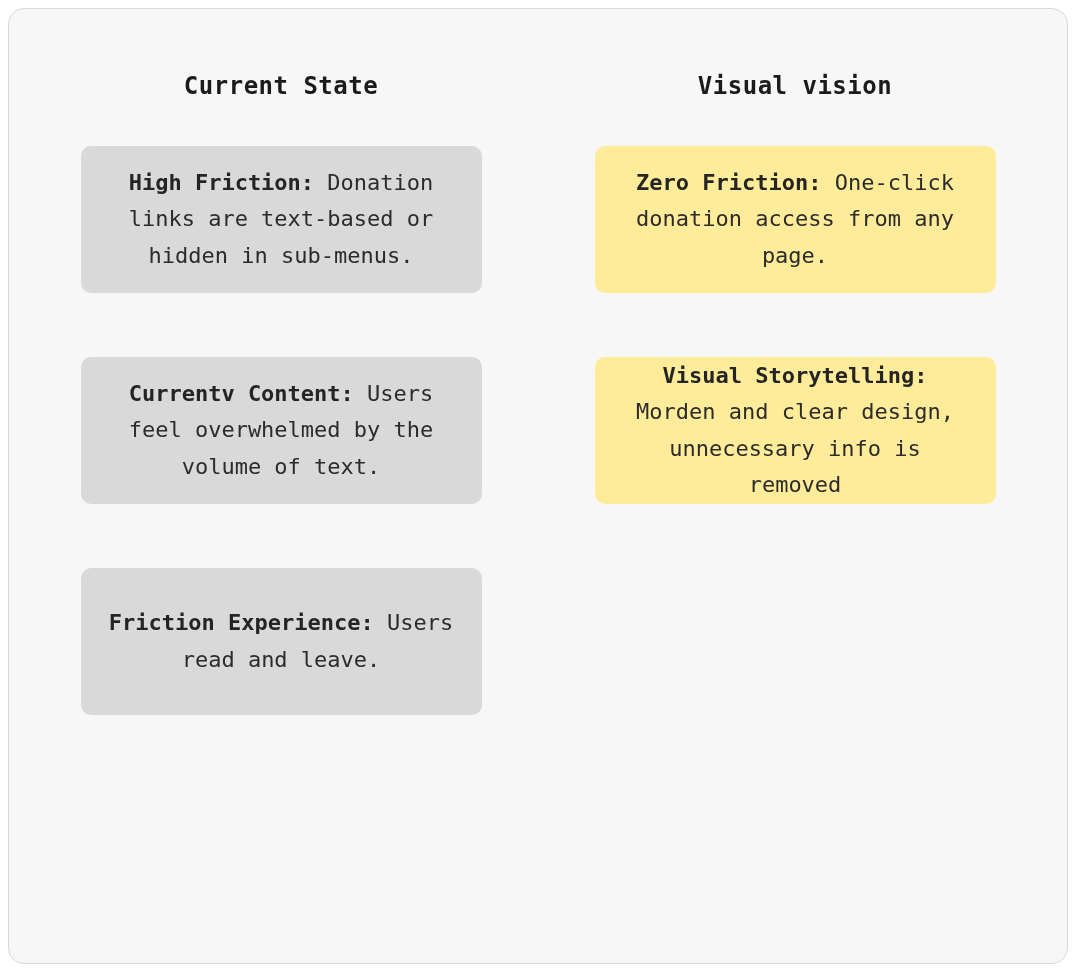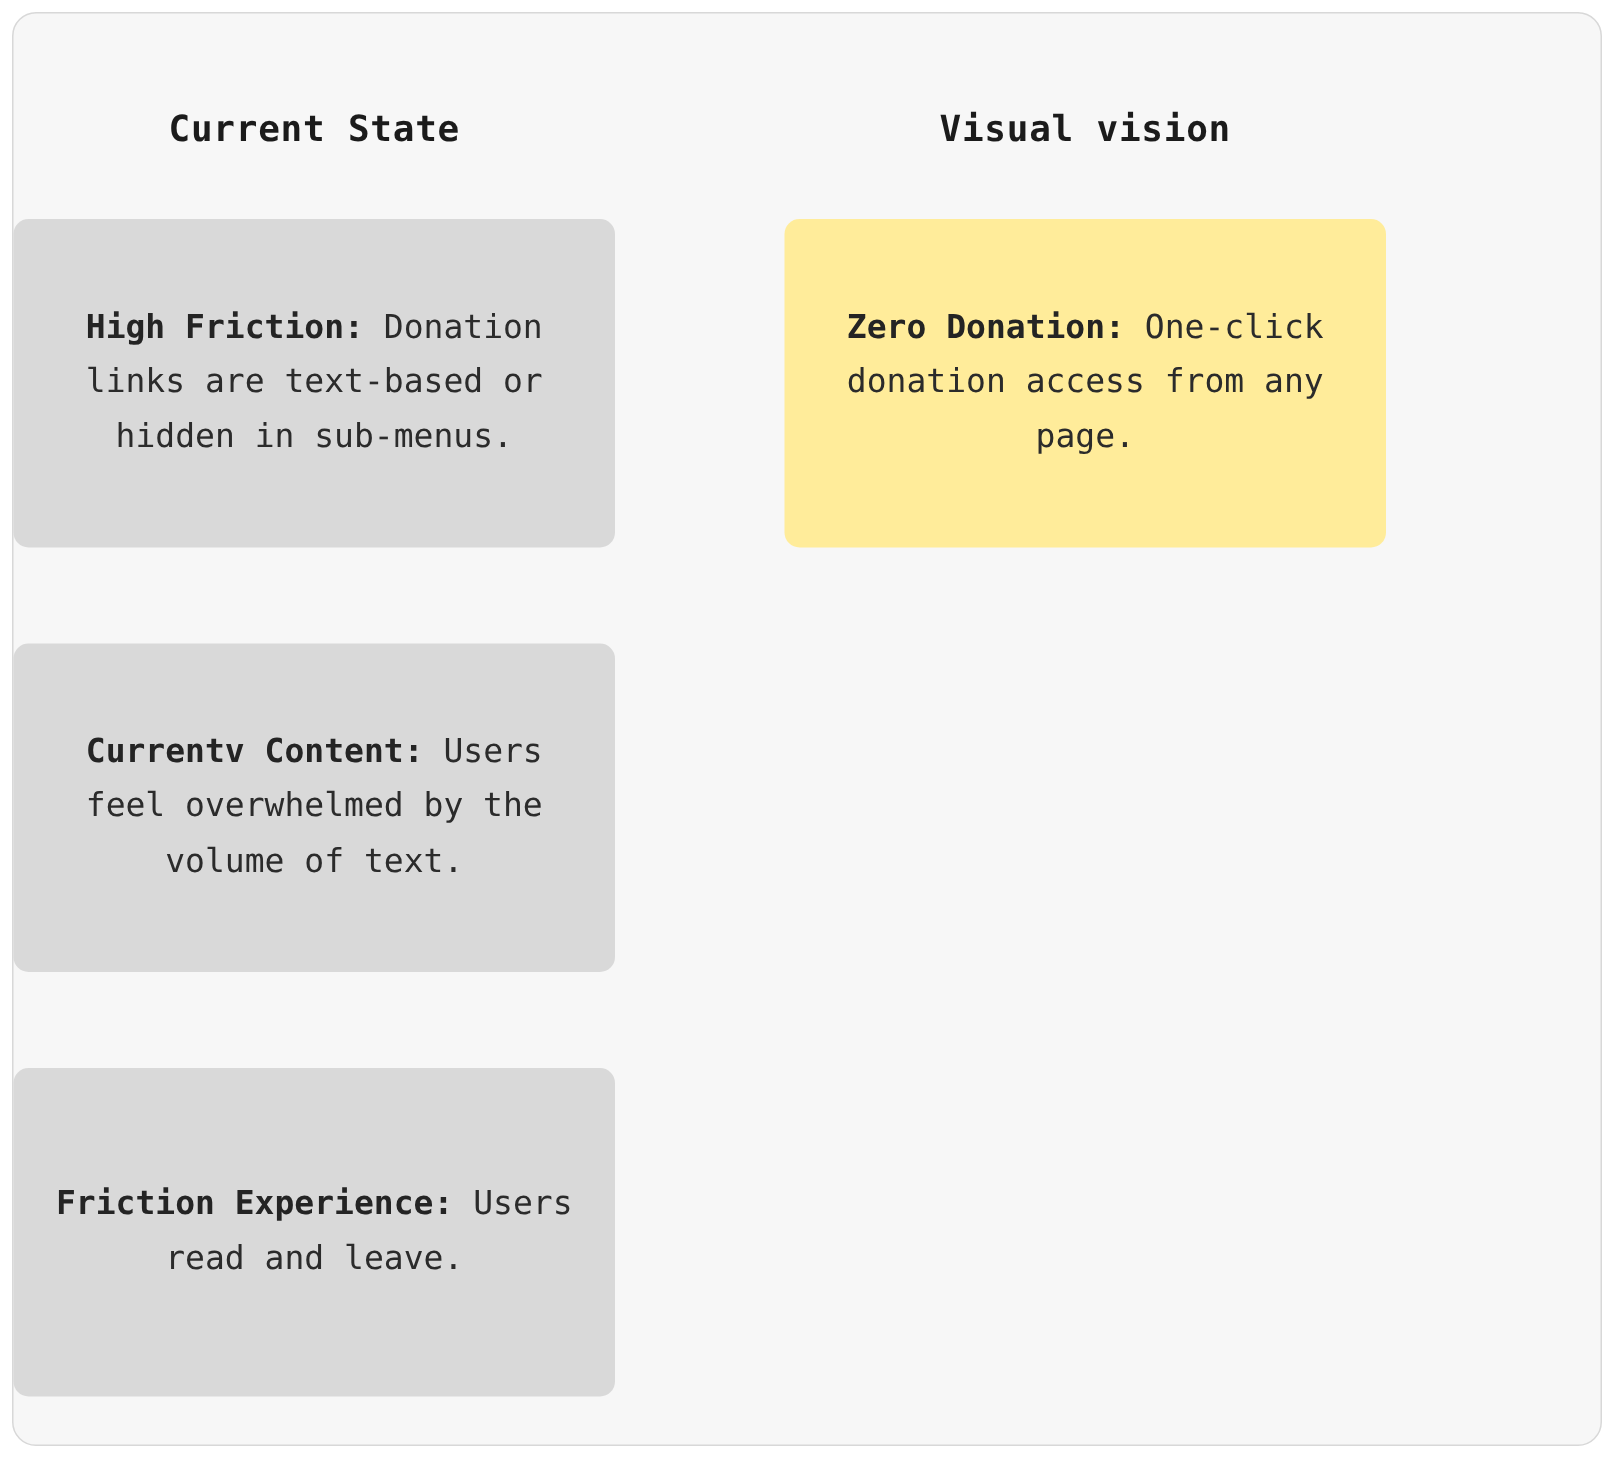--- a/index.html
+++ b/index.html
@@ -21,40 +21,40 @@
     top: 8px;
     right: 8px;
     bottom: 8px;
     box-sizing: border-box;
     background: #f7f7f7;
     border: 1.5px solid #d8d8d8;
     border-radius: 16px;
   }
   .columns {
     display: flex;
-    justify-content: flex-start;
+    justify-content: center;
     gap: 113px;
     padding-top: 62px;
   }
   .column {
     width: 401px;
     display: flex;
     flex-direction: column;
   }
   .col-header {
     margin: 0 0 45px 0;
     text-align: center;
     font-size: 24px;
     font-weight: 700;
     line-height: 30px;
     color: #1b1b1b;
     letter-spacing: 0.5px;
   }
   .card {
-    height: 219px;
+    height: 147px;
     margin-bottom: 64px;
     border-radius: 10px;
     display: flex;
     align-items: center;
     justify-content: center;
   }
   .card:last-child { margin-bottom: 0; }
   .card.gray   { background: #d9d9d9; }
   .card.yellow { background: #ffec9a; }
   .card-text {
@@ -90,21 +90,24 @@
 
         <div class="card gray">
           <p class="card-text"><span class="t">Friction Experience:</span> <span>Users read and leave.</span></p>
         </div>
       </section>
 
       <section class="column">
         <h2 class="col-header">Visual vision</h2>
 
         <div class="card yellow">
-          <p class="card-text"><span class="t">Zero Donation:</span> <span>One-click donation access from any page.</span></p>
+          <p class="card-text"><span class="t">Zero Friction:</span> <span>One-click donation access from any page.</span></p>
         </div>
 
+        <div class="card yellow">
+          <p class="card-text"><span class="t">Visual Storytelling:</span> <span>Morden and clear design, unnecessary info is removed</span></p>
+        </div>
 
       </section>
 
     </div>
   </div>
 </div>
 
 </body></html>

